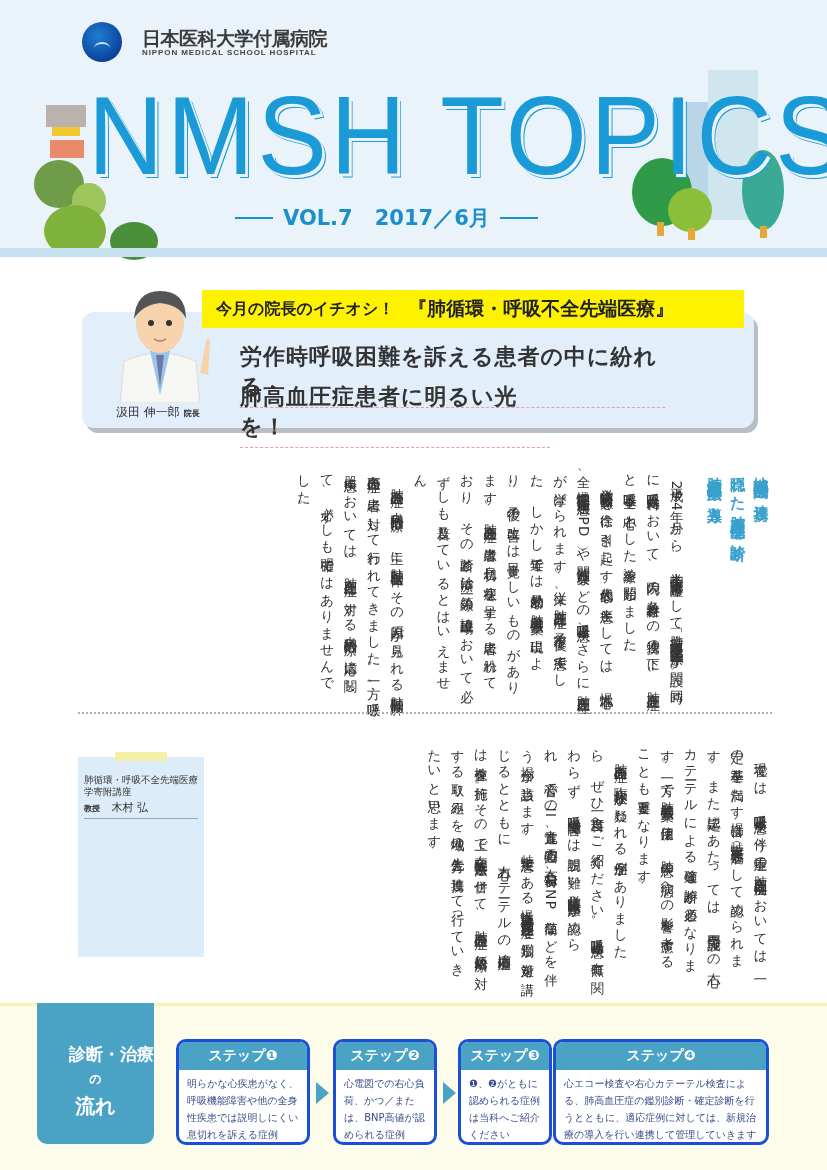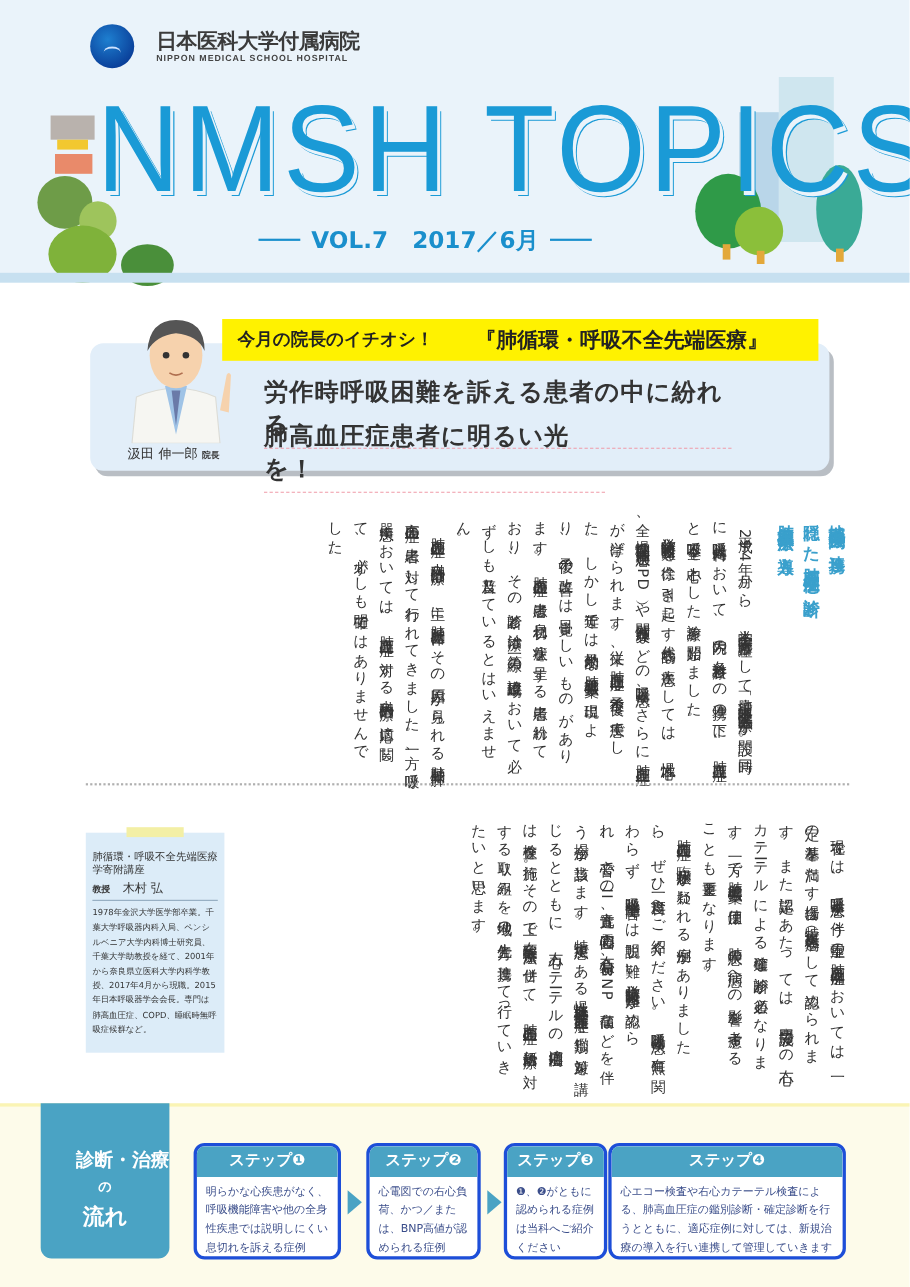--- a/index.html
+++ b/index.html
@@ -19,21 +19,21 @@
   .vol-line { position: absolute; left: 235px; top: 204px; display: flex; align-items: center; gap: 10px; color: #1a8fcc; font-weight: bold; font-size: 21px; font-family: "DejaVu Sans", sans-serif; z-index: 3; }
   .vol-line .dash { width: 38px; height: 2px; background: #1a8fcc; }
 
   
   .ill { position: absolute; border-radius: 50%; }
   .bldg { position: absolute; }
   .tree-trunk { position: absolute; background: #e3a83a; width: 7px; }
 
   
   .feature-box { position: absolute; left: 82px; top: 312px; width: 672px; height: 116px; background: #e2eef9; border-radius: 12px; box-shadow: 4px 5px 0 #b9bec4; }
-  .feature-yellow { position: absolute; left: 202px; top: 290px; width: 542px; height: 38px; background: #fff200; display: flex; align-items: center; padding-left: 14px; font-weight: bold; font-size: 16px; color: #222; z-index: 2; gap: 24px; }
+  .feature-yellow { position: absolute; left: 202px; top: 290px; width: 542px; height: 38px; background: #fff200; display: flex; align-items: center; padding-left: 14px; font-weight: bold; font-size: 16px; color: #222; z-index: 2; }
   .feature-yellow .quote { font-size: 19px; margin-left: 14px; }
   .headline { position: absolute; left: 240px; font-size: 22px; font-weight: bold; color: #333; letter-spacing: 1px; border-bottom: 1px dashed #f09aa8; padding-bottom: 5px; z-index: 2; }
   .headline.l1 { top: 342px; width: 425px; }
   .headline.l2 { top: 382px; width: 310px; }
   .director-name { position: absolute; left: 116px; top: 404px; font-size: 12px; color: #333; z-index: 3; }
   .director-name small { font-size: 8px; font-weight: bold; }
   .doctor { position: absolute; left: 110px; top: 283px; width: 100px; height: 120px; z-index: 2; }
 
   
   .article { position: absolute; writing-mode: vertical-rl; font-size: 13.4px; line-height: 23.3px; letter-spacing: 1.4px; color: #333; font-family: "DejaVu Sans", sans-serif; }
@@ -139,21 +139,20 @@
   <p>現在では、呼吸器疾患を伴う重症の肺高血圧症例においては、一定の基準を満たす場合は特定疾患（難病）として認められます。また認定にあたっては、専門施設での右心カテーテルによる適確な診断が必須となります。一方で肺血管拡張薬の使用は、肺疾患の病態への影響を考慮することも重要となります。</p>
   <p>肺高血圧症の臨床症状が疑われる症例がありましたら、ぜひ一度当科へご紹介ください。呼吸器疾患の有無に関わらず、呼吸機能障害では説明し難い労作時呼吸困難が認められ、心音でのII音亢進、心電図の右心負荷、BNP高値などを伴う場合が該当します。特定疾患である慢性血栓塞栓性肺高血圧症を鑑別し対策を講じるとともに、右心カテーテルの適応症例には検査を施行。その上で在宅酸素療法と併せて、肺高血圧症の新規治療に対する取り組みを地域の先生方と連携して行っていきたいと思います。</p>
 </div>
 
 <div class="profile">
   <div class="dept">肺循環・呼吸不全先端医療学寄附講座</div>
   <div class="pname">
     <small>教授</small>
     <span>木村 弘</span>
   </div>
-  <div>1978年金沢大学医学部卒業。千葉大学呼吸器内科入局、ペンシルベニア大学内科博士研究員、千葉大学助教授を経て、2001年から奈良県立医科大学内科学教授、2017年4月から現職。2015年日本呼吸器学会会長。専門は肺高血圧症、COPD、睡眠時無呼吸症候群など。</div>
 </div>
 <div class="profile-tab"></div>
 
 <div class="flow"></div>
 <div class="flow-title">
   <div class="a">診断・治療</div>
   <div class="b">の</div>
   <div class="c">流れ</div>
 </div>
 

